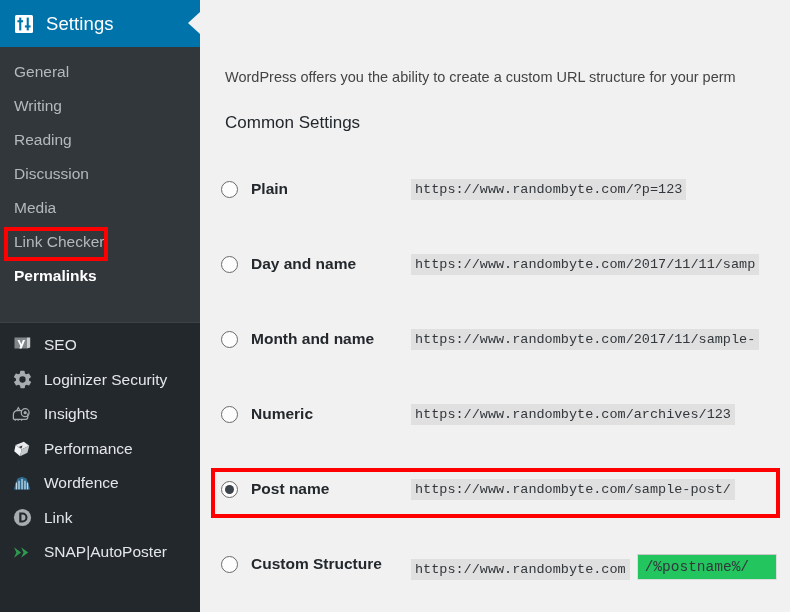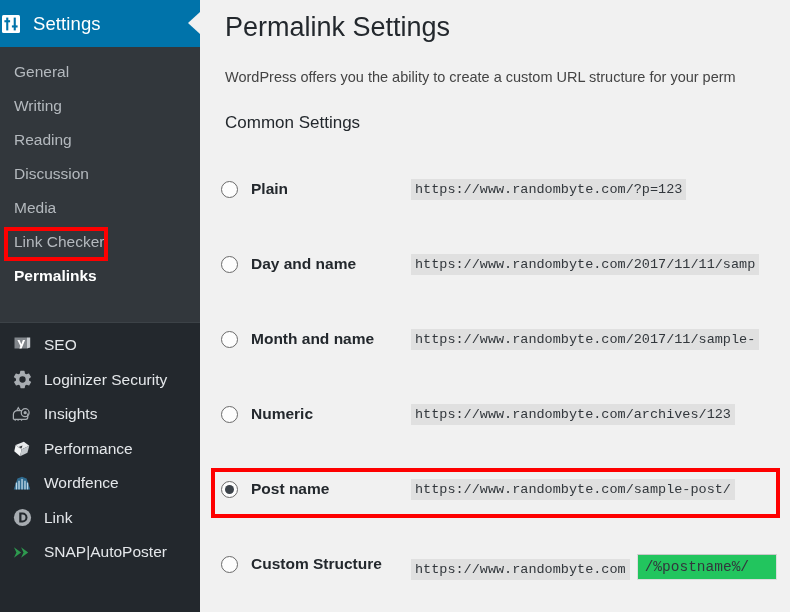--- a/index.html
+++ b/index.html
@@ -31,20 +31,21 @@
     background: #23282d;
     overflow: hidden;
   }
   .menu-header {
     position: relative;
     height: 47px;
     background: #0073aa;
     color: #ffffff;
     display: flex;
     align-items: center;
+    padding-left: 13px;
     box-sizing: border-box;
   }
   .menu-header .mh-icon {
     width: 22px; height: 22px;
     margin-right: 11px;
     display: flex;
     align-items: center;
     justify-content: center;
     flex: none;
   }
@@ -372,21 +373,20 @@
         <span class="pi-label">SNAP|AutoPoster</span>
       </div>
 
     </div>
 
     <div class="hl-box" id="hl-permalinks"></div>
   </div>
 
   <div id="main">
 
-    <h1 id="page-title">Permalink Settings</h1>
     <p id="intro">WordPress offers you the ability to create a custom URL structure for your perm</p>
     <h2 id="section-title">Common Settings</h2>
 
     <div id="options">
 
       <div class="opt-row">
         <div class="opt-inner">
           <span class="radio"></span>
           <span class="opt-label">Plain</span>
         </div>

